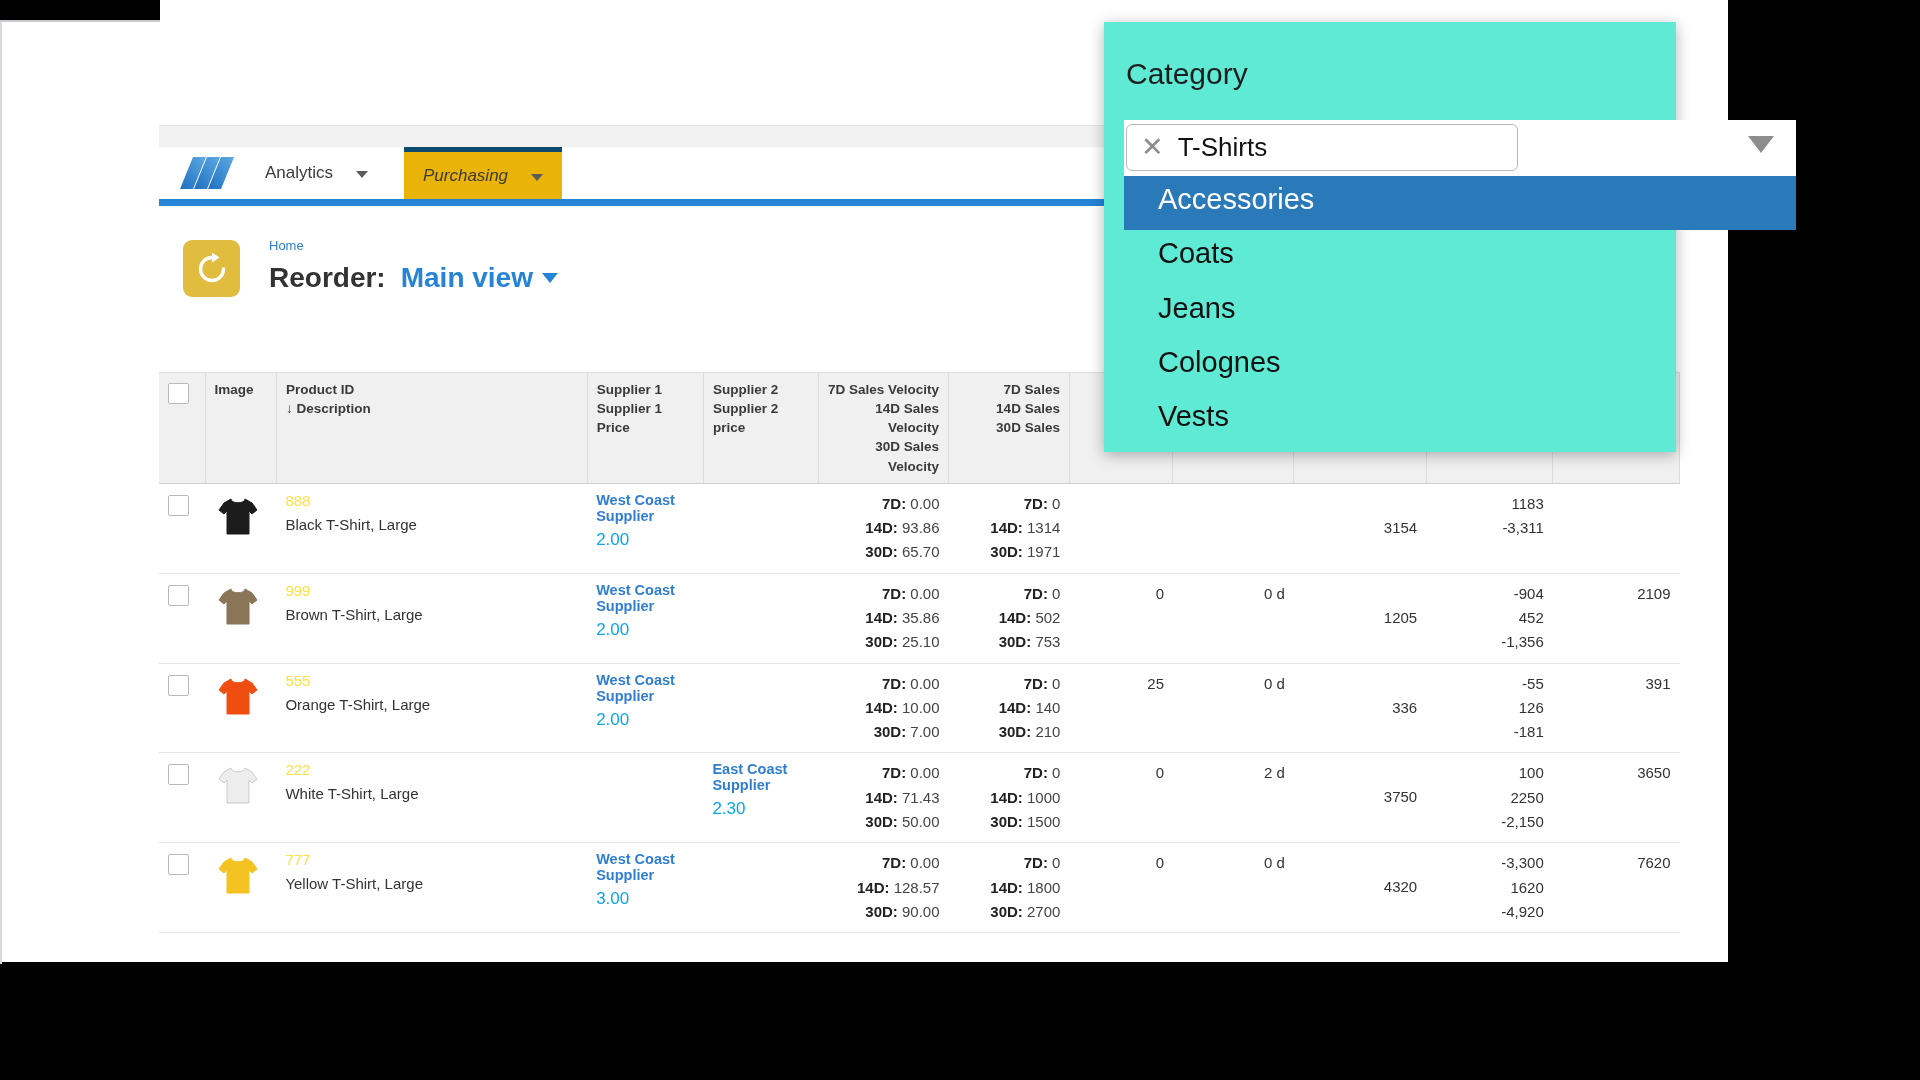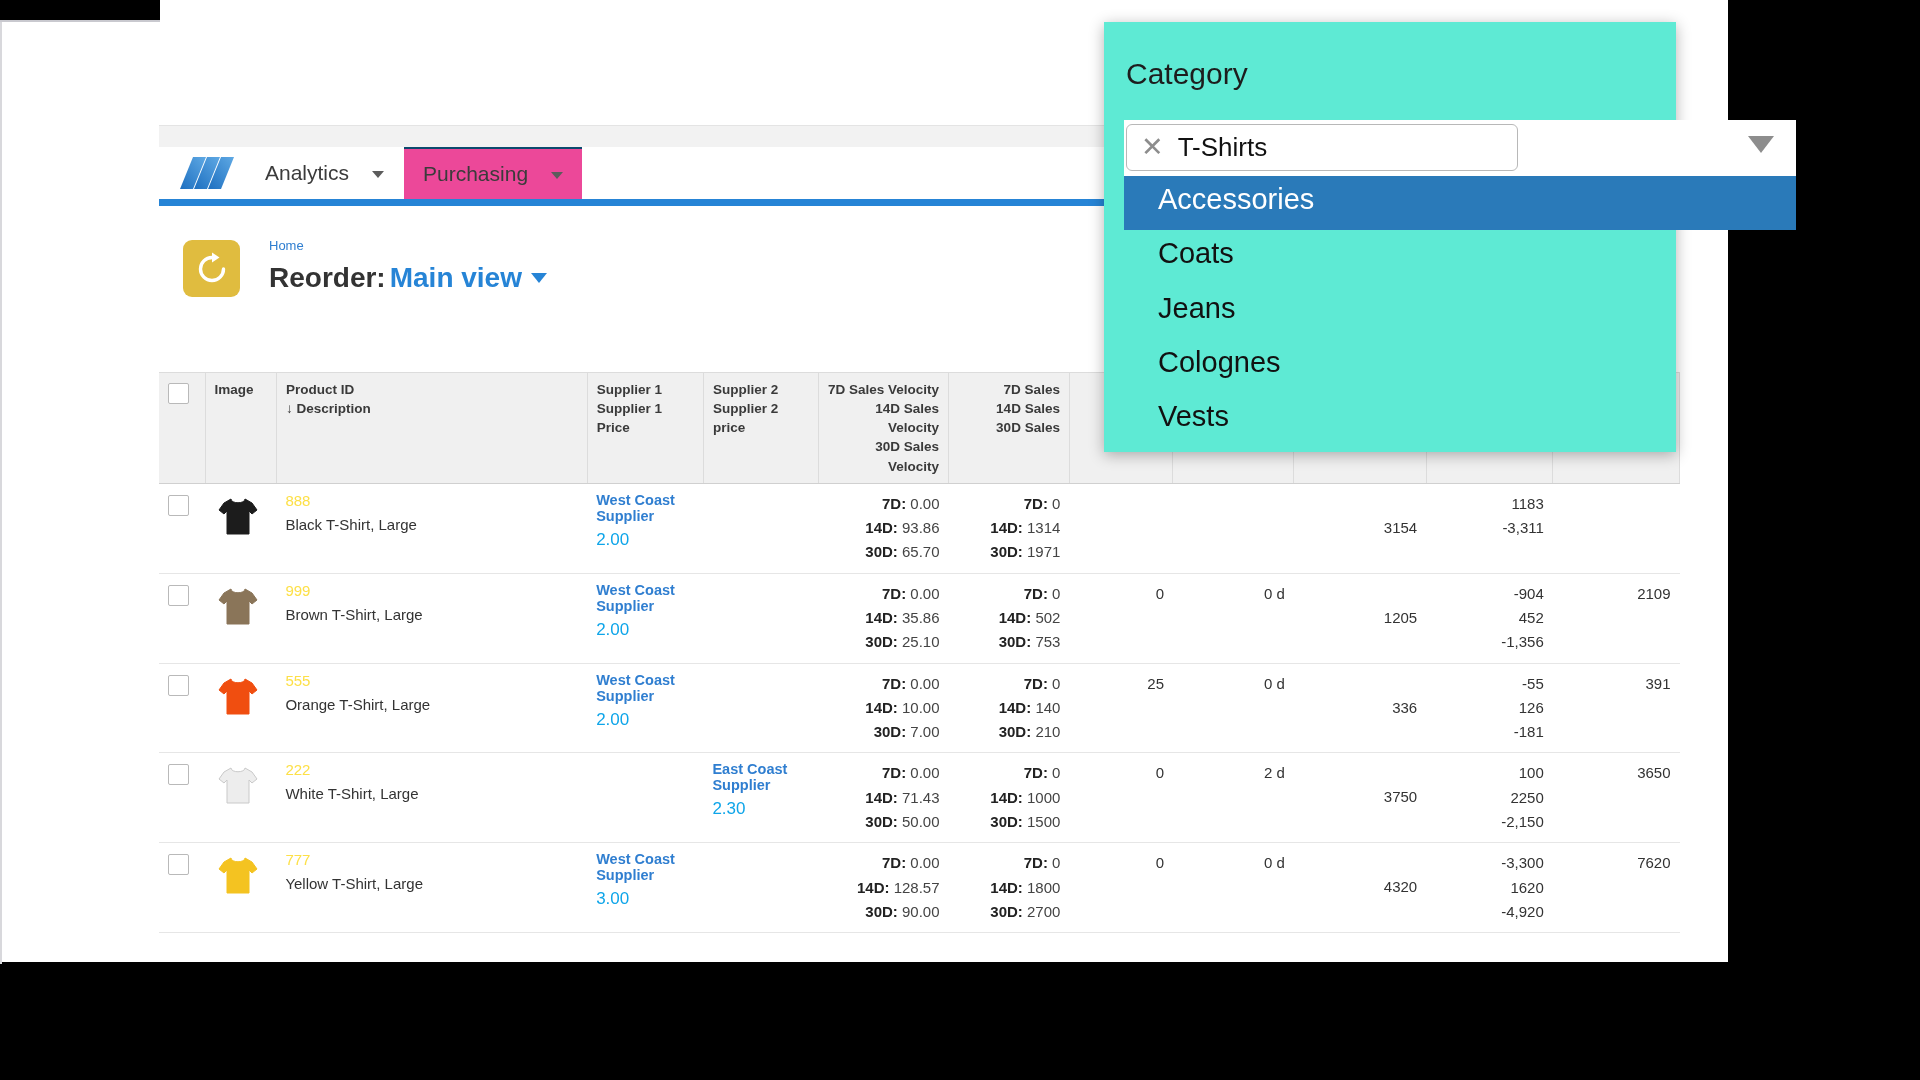--- a/index.html
+++ b/index.html
@@ -38,43 +38,43 @@
     position:absolute;left:159px;top:199px;width:1569px;height:7px;
     background:#2684d6;
   }
   #logo{
     position:absolute;left:21px;top:10px;width:54px;height:32px;
   }
   .nav-item{
     position:absolute;top:0;height:52px;
     display:flex;align-items:center;gap:23px;
     padding:0 19px;box-sizing:border-box;
-    font-size:21px;color:#3b3b3b;cursor:pointer;
+    font-size:17px;color:#3b3b3b;cursor:pointer;
   }
   #nav-analytics{left:87px;}
-  #nav-purchasing{left:245px;background:#ec4899;border-top:2px solid #0c4a6e;}
+  #nav-purchasing{left:245px;background:#eab308;border-top:5px solid #0c4a6e;font-style:italic;}
   .caret-down{
     width:0;height:0;border-left:6px solid transparent;
     border-right:6px solid transparent;border-top:7px solid #5c5c5c;
     margin-top:3px;
   }
   
   #heading-block{position:absolute;left:159px;top:230px;width:1569px;height:80px;}
   #reorder-icon{
     position:absolute;left:24px;top:10px;width:57px;height:57px;
     background:#e0bc3f;border-radius:9px;
     display:flex;align-items:center;justify-content:center;
   }
   #breadcrumb{
     position:absolute;left:110px;top:8px;
     font-size:13px;color:#2f7ed0;cursor:pointer;
   }
   #page-title-row{
     position:absolute;left:110px;top:32px;
-    display:flex;align-items:baseline;gap:4px;
+    display:flex;align-items:baseline;gap:15px;
   }
   #page-title{font-size:28px;font-weight:bold;color:#333333;}
   #view-selector{
     font-size:28px;font-weight:bold;color:#2684d6;cursor:pointer;
     display:flex;align-items:center;gap:9px;
   }
   .caret-down-blue{
     width:0;height:0;border-left:8px solid transparent;
     border-right:8px solid transparent;border-top:10px solid #2684d6;
   }

